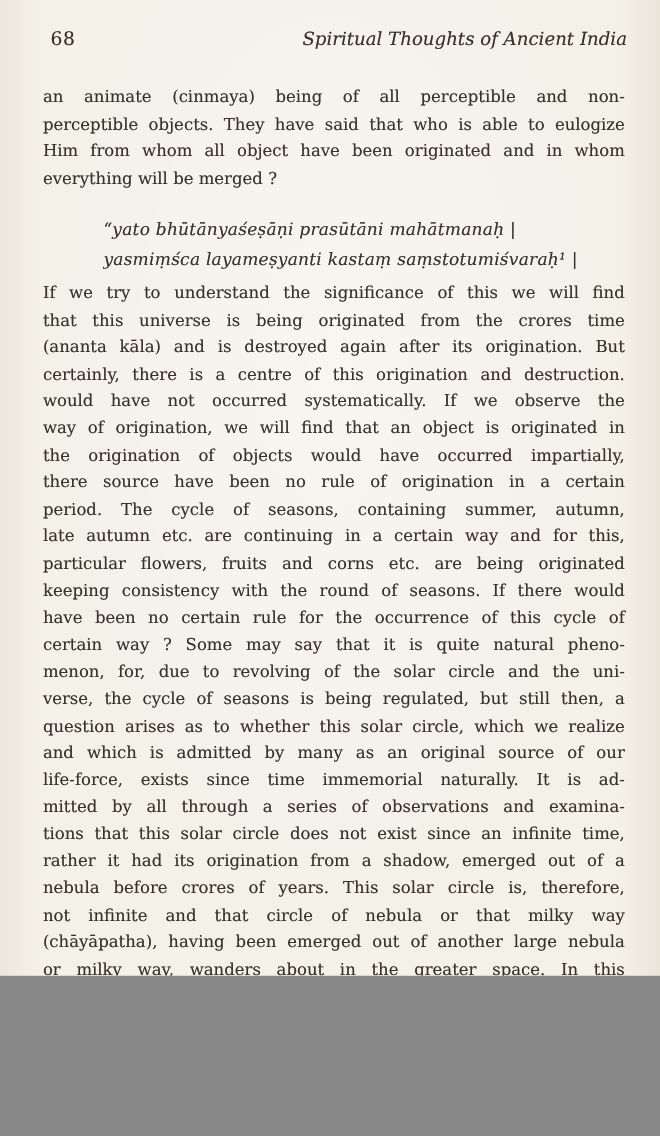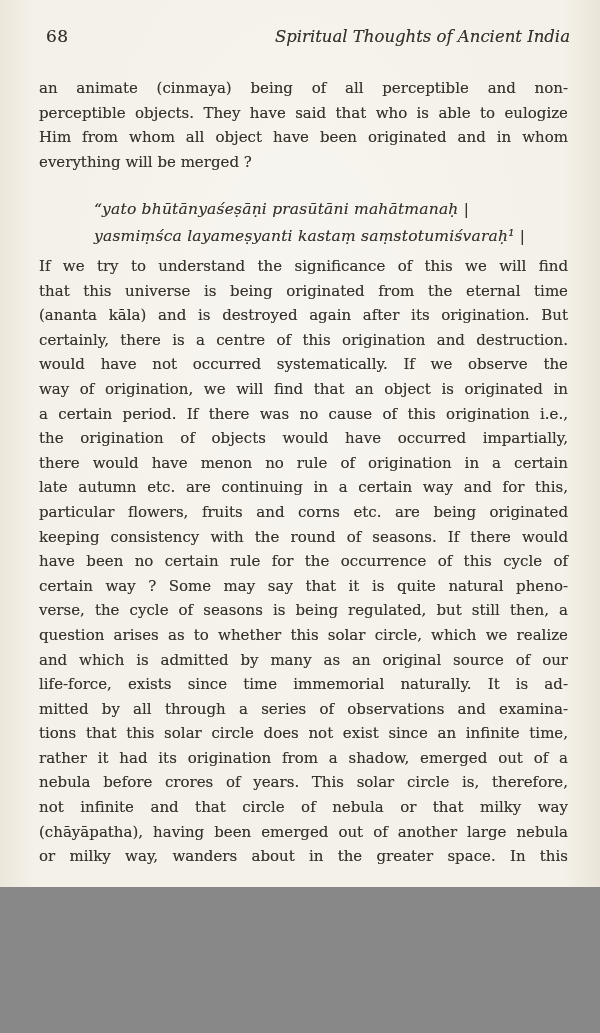--- a/index.html
+++ b/index.html
@@ -109,33 +109,34 @@
       <div class="line">everything will be merged ?</div>
     </div>
 
   <div class="verse">
       <div class="line">“yato bhūtānyaśeṣāṇi prasūtāni mahātmanaḥ |</div>
       <div class="line">yasmiṃśca layameṣyanti kastaṃ saṃstotumiśvaraḥ¹ |</div>
     </div>
 
   <div id="para2" class="content para">
       <div class="line">If we try to understand the significance of this we will find</div>
-      <div class="line">that this universe is being originated from the eternal time</div>
+      <div class="line">that this universe is being originated from the crores time</div>
       <div class="line">(ananta kāla) and is destroyed again after its origination. But</div>
       <div class="line">certainly, there is a centre of this origination and destruction.</div>
       <div class="line">would have not occurred systematically. If we observe the</div>
       <div class="line">way of origination, we will find that an object is originated in</div>
-      <div class="line">a certain period. If there was no cause of this origination i.e.,</div>
       <div class="line">the origination of objects would have occurred impartially,</div>
-      <div class="line">there would have menon no rule of origination in a certain</div>
+      <div class="line">there source have been no rule of origination in a certain</div>
+      <div class="line">period. The cycle of seasons, containing summer, autumn,</div>
       <div class="line">late autumn etc. are continuing in a certain way and for this,</div>
       <div class="line">particular flowers, fruits and corns etc. are being originated</div>
       <div class="line">keeping consistency with the round of seasons. If there would</div>
       <div class="line">have been no certain rule for the occurrence of this cycle of</div>
       <div class="line">certain way ? Some may say that it is quite natural pheno-</div>
+      <div class="line">menon, for, due to revolving of the solar circle and the uni-</div>
       <div class="line">verse, the cycle of seasons is being regulated, but still then, a</div>
       <div class="line">question arises as to whether this solar circle, which we realize</div>
       <div class="line">and which is admitted by many as an original source of our</div>
       <div class="line">life-force, exists since time immemorial naturally. It is ad-</div>
       <div class="line">mitted by all through a series of observations and examina-</div>
       <div class="line">tions that this solar circle does not exist since an infinite time,</div>
       <div class="line">rather it had its origination from a shadow, emerged out of a</div>
       <div class="line">nebula before crores of years. This solar circle is, therefore,</div>
       <div class="line">not infinite and that circle of nebula or that milky way</div>
       <div class="line">(chāyāpatha), having been emerged out of another large nebula</div>

